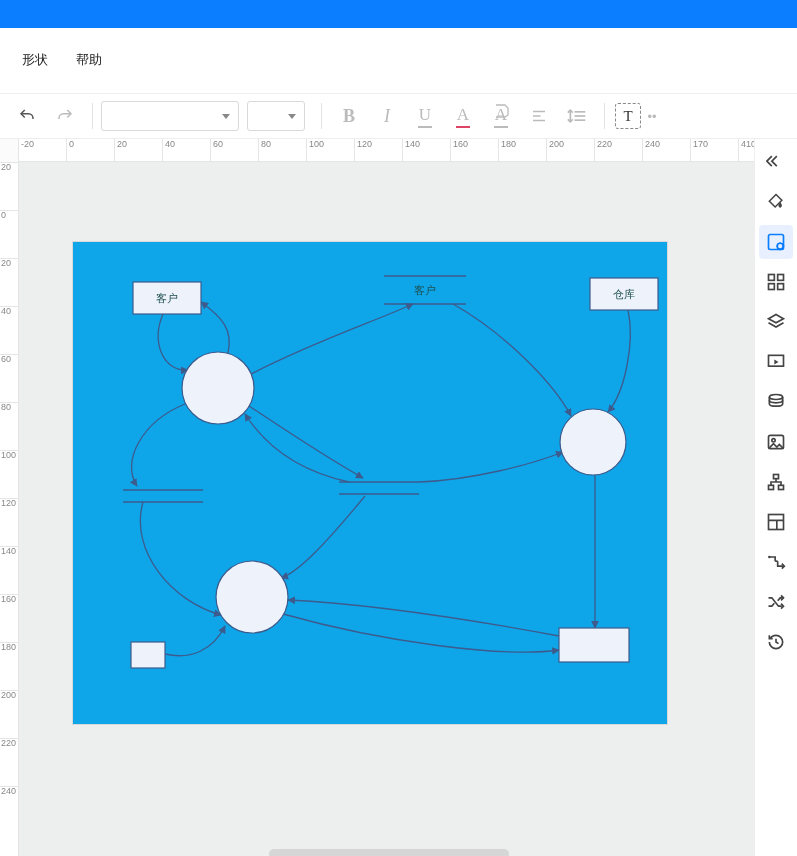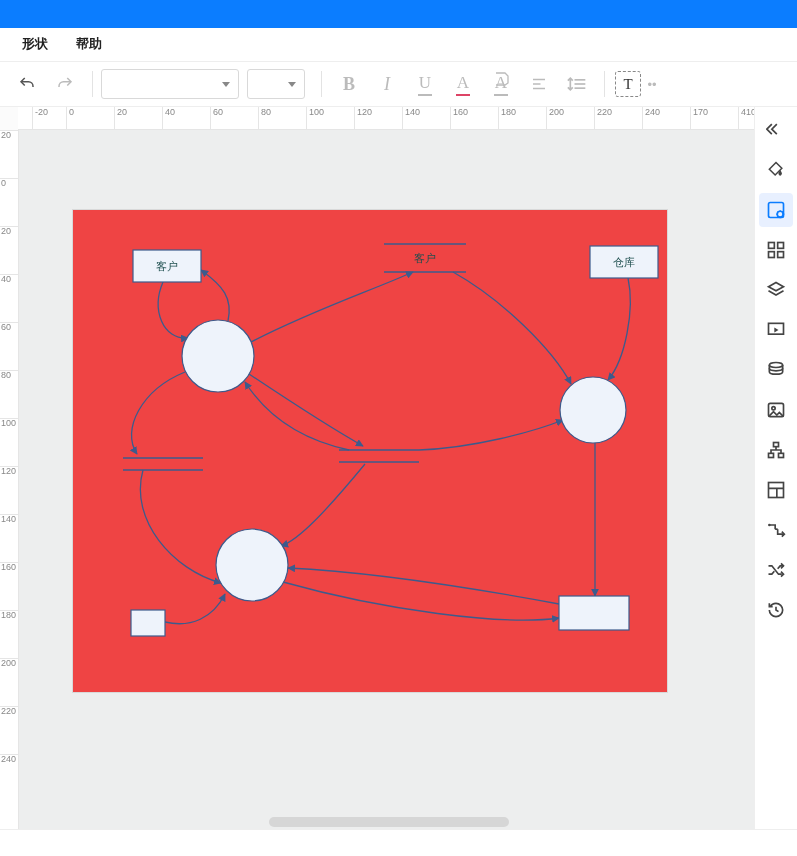--- a/index.html
+++ b/index.html
@@ -1,34 +1,34 @@
 <!DOCTYPE html>
 <html><head>
 <meta charset="utf-8">
 <style>
   html,body{margin:0;padding:0;height:100%;font-family:"Helvetica Neue",Arial,sans-serif;font-size:13px;color:#333;background:#fbfbfb;}
   .top-bar{height:28px;background:#0b7dff;}
-  .menu-bar{height:32px;background:#fff;border-bottom:1px solid #fff;display:flex;align-items:center;padding:0 8px;font-weight:bold;}
+  .menu-bar{height:32px;background:#fff;border-bottom:1px solid #fff;display:flex;align-items:center;padding:16px 8px;}
   .menu-item{padding:4px 14px;cursor:pointer;color:#222;}
   .toolbar{height:44px;background:#fff;border-bottom:1px solid #eee;border-top:1px solid #eee;display:flex;align-items:center;padding:0 8px;}
   .tb-btn{width:34px;height:34px;display:flex;align-items:center;justify-content:center;color:#555;border-radius:3px;margin:0 2px;cursor:pointer;}
   .tb-btn.disabled{color:#bbb;}
   .tb-sep{width:1px;height:26px;background:#e3e3e3;margin:0 8px;}
   .tb-select{height:28px;border:1px solid #d9d9d9;border-radius:3px;background:#fff;display:flex;align-items:center;justify-content:flex-end;padding:0 8px;color:#888;cursor:pointer;}
   .tb-select.font{width:120px;margin-right:8px;}
   .tb-select.size{width:40px;margin-right:8px;}
   .caret{width:0;height:0;border-left:4px solid transparent;border-right:4px solid transparent;border-top:5px solid #888;}
   .workspace{position:relative;display:flex;height:calc(100% - 28px - 32px - 44px - 30px);}
   .ruler-h{position:relative;height:22px;background:#fff;border-bottom:1px solid #e5e5e5;margin-left:18px;overflow:hidden;font-size:9px;color:#888;}
   .ruler-h .tick{position:absolute;top:0;height:22px;border-left:1px solid #e5e5e5;padding-left:2px;line-height:11px;}
   .ruler-v{width:18px;background:#fff;border-right:1px solid #e5e5e5;position:relative;overflow:hidden;font-size:9px;color:#888;}
   .ruler-v .tick{position:absolute;left:0;width:18px;border-top:1px solid #e5e5e5;line-height:9px;text-align:left;padding-left:1px;}
   .canvas-wrap{flex:1;display:flex;flex-direction:column;overflow:hidden;}
   .canvas-area{flex:1;background:#edeeee;position:relative;overflow:hidden;}
-  .page{position:absolute;left:54px;top:80px;width:594px;height:482px;background:#ef4444;box-shadow:0 0 0 1px #d9d9d9;}
+  .page{position:absolute;left:54px;top:80px;width:594px;height:482px;background:#0ea5e9;box-shadow:0 0 0 1px #d9d9d9;}
   .page svg{position:absolute;inset:0;}
   .side-panel{width:42px;background:#fff;border-left:1px solid #eee;display:flex;flex-direction:column;align-items:center;padding-top:6px;gap:6px;}
   .side-btn{width:34px;height:34px;display:flex;align-items:center;justify-content:center;color:#444;border-radius:4px;cursor:pointer;}
   .side-btn.active{background:#e8f0ff;color:#0b7dff;}
   .footer{height:28px;background:#fff;border-top:1px solid #eee;}
   .scroll-thumb{position:absolute;bottom:2px;left:250px;height:10px;width:240px;background:#d6d6d6;border-radius:6px;}
   .node-label{font-size:11px;fill:#1f4f4f;text-anchor:middle;dominant-baseline:central;}
 </style>
 </head>
 <body>
@@ -101,21 +101,21 @@
   <div class="tb-sep"></div>
   <div class="tb-btn" style="border:1px dashed #888;width:24px;height:24px;font-family:serif;font-size:15px;color:#333;">
       <span>T</span>
     </div>
   <div class="tb-btn disabled" style="width:14px;">••</div>
 </div>
 
 <div class="workspace">
   <div class="canvas-wrap">
     <div class="ruler-h" id="ruler-h">
-        <div class="tick" style="left: 14px;">-20</div>
+        <div class="tick" style="left: 0px;">-20</div>
         <div class="tick" style="left: 48px;">0</div>
         <div class="tick" style="left: 96px;">20</div>
         <div class="tick" style="left: 144px;">40</div>
         <div class="tick" style="left: 192px;">60</div>
         <div class="tick" style="left: 240px;">80</div>
         <div class="tick" style="left: 288px;">100</div>
         <div class="tick" style="left: 336px;">120</div>
         <div class="tick" style="left: 384px;">140</div>
         <div class="tick" style="left: 432px;">160</div>
         <div class="tick" style="left: 480px;">180</div>

